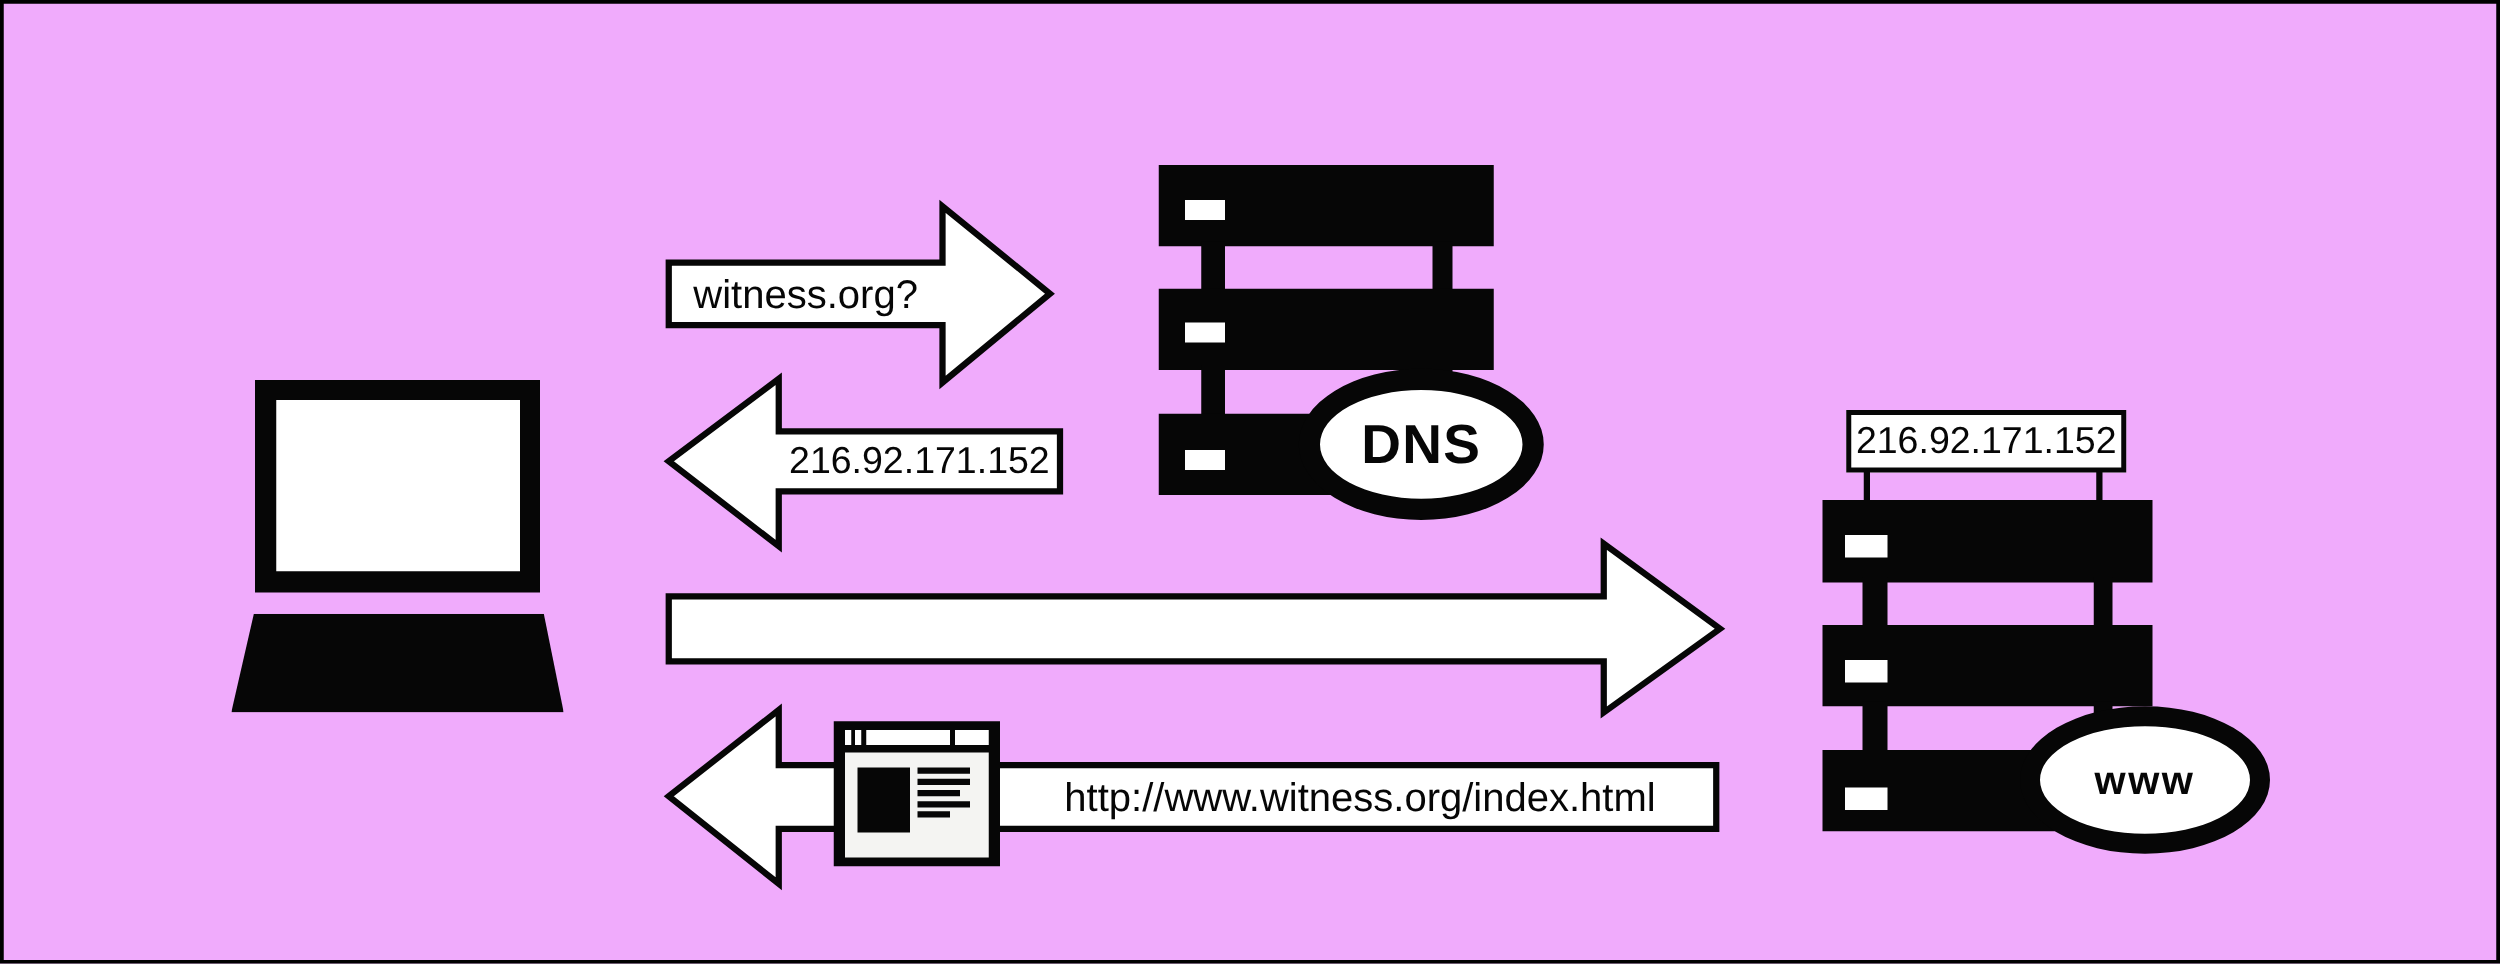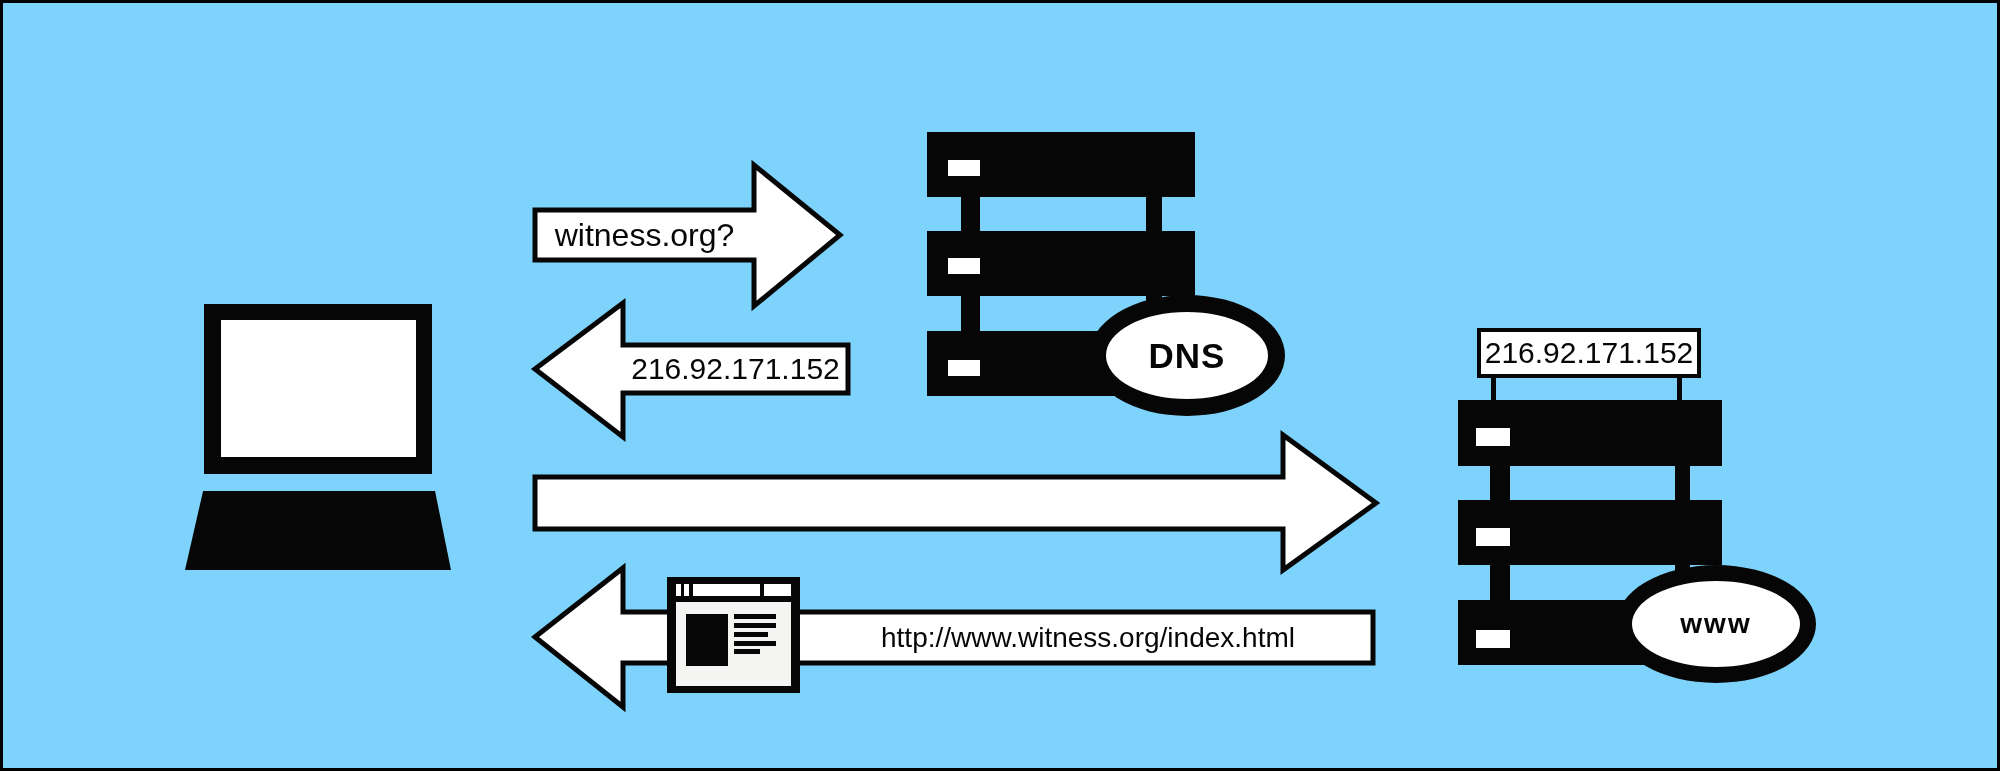--- a/index.html
+++ b/index.html
@@ -1,44 +1,44 @@
 <!DOCTYPE html>
 <html><head>
 <meta charset="utf-8">
 <style>
   html,body{margin:0;padding:0;background:#fff;}
   .stage{
     position:relative;width:2000px;height:771px;box-sizing:border-box;
-    background:#7dd3fc;border:3px solid #000;overflow:hidden;
+    background:#f0abfc;border:3px solid #000;overflow:hidden;
     font-family:"Liberation Sans","DejaVu Sans",sans-serif;color:#060606;
   }
   .abs{position:absolute;}
   
   .laptop-screen{left:201px;top:301px;width:228px;height:170px;background:#060606;}
   .laptop-screen-inner{left:218px;top:317px;width:195px;height:137px;background:#ffffff;}
   .laptop-base{left:182px;top:488px;width:266px;height:79px;background:#060606;
     clip-path:polygon(6.8% 0%,94% 0%,100% 100%,0% 100%);}
   
   svg.arrows{position:absolute;left:0;top:0;}
   svg.arrows polygon{fill:#ffffff;stroke:#060606;stroke-width:5;stroke-linejoin:miter;}
   
   .arrow-label{display:flex;align-items:center;justify-content:center;
     font-size:32px;line-height:1;white-space:nowrap;}
   .lbl-query{left:532px;top:207px;width:219px;height:50px;}
   .lbl-ip{left:620px;top:342px;width:225px;height:48px;font-size:30px;}
   .lbl-get{left:532px;top:474px;width:748px;height:52px;justify-content:flex-start;padding-left:90px;box-sizing:border-box;font-size:35px;letter-spacing:1px;}
-  .lbl-url{left:800px;top:609px;width:570px;height:51px;font-size:28px;}
+  .lbl-url{left:800px;top:609px;width:570px;height:51px;font-size:32px;}
   
   .bar{background:#060606;}
   .slot{background:#ffffff;}
   .conn{background:#060606;}
   .oval{box-sizing:border-box;border:17px solid #060606;background:#ffffff;border-radius:50%;
     display:flex;align-items:center;justify-content:center;font-weight:700;}
-  .oval-dns{left:1086px;top:292px;width:196px;height:121px;font-size:35px;letter-spacing:1px;}
-  .oval-www{left:1613px;top:562px;width:200px;height:118px;border-width:16px;font-size:28px;letter-spacing:2px;}
+  .oval-dns{left:1036px;top:292px;width:196px;height:121px;font-size:44px;letter-spacing:1px;}
+  .oval-www{left:1613px;top:562px;width:200px;height:118px;border-width:16px;font-size:32px;letter-spacing:2px;}
   
   .ip-box{left:1474px;top:325px;width:224px;height:50px;box-sizing:border-box;
     border:4px solid #060606;background:#ffffff;display:flex;align-items:center;justify-content:center;
     font-size:30px;white-space:nowrap;}
   .ip-wire{background:#060606;width:5px;height:26px;top:373px;}
   
   .bicon{left:664px;top:574px;width:133px;height:116px;background:#060606;}
   .bicon-content{left:673px;top:599px;width:115px;height:84px;background:#f4f4f2;}
   .bicon-img{left:683px;top:611px;width:42px;height:52px;background:#060606;}
   .tline{background:#060606;height:5px;}

